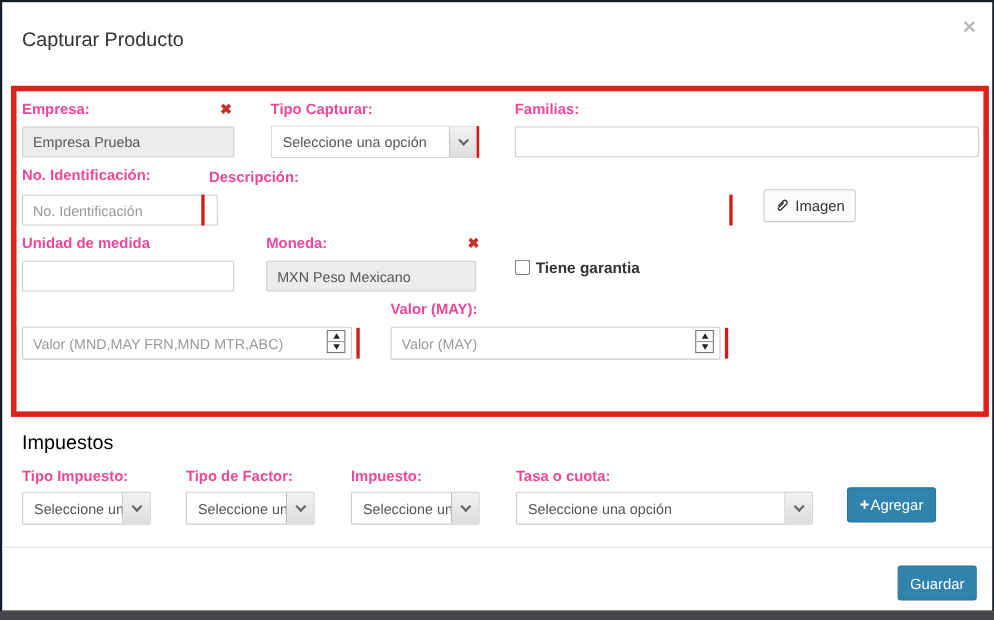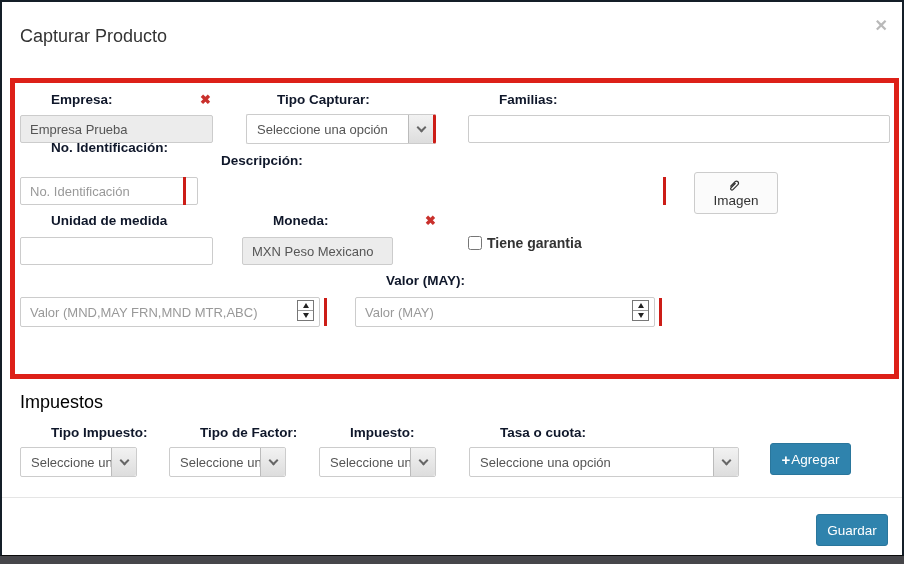--- a/index.html
+++ b/index.html
@@ -28,23 +28,22 @@
     color: #b9b9b9; font-size: 16px; font-weight: bold;
     cursor: pointer; line-height: 1;
   }
   .redbox {
     position: absolute; left: 8px; top: 76px;
     width: 889px; height: 301px;
     border: 5px solid #dd2018;
   }
   .lbl {
     position: absolute;
-    font-size: 13.5px; font-weight: bold; color: #0f172a;
+    font-size: 13.5px; font-weight: bold; color: #ec4899;
     white-space: nowrap;
-    margin-left: 31px;
   }
   .xreq {
     position: absolute;
     color: #c9302c; font-size: 13px; font-weight: bold;
   }
   .inp {
     position: absolute; height: 28px;
     border: 1px solid #ccc; border-radius: 2px;
     background: #fff; color: #555;
     font-size: 13px; padding: 0 9px;
@@ -141,42 +140,42 @@
   <div class="sel red-right" style="left:244px; top:112px; width:190px;">
     <span>Seleccione una opción</span>
     <span class="arrow">
         <span class="chev"></span>
       </span>
   </div>
 
   <div class="lbl" style="left:466px; top:90px;">Familias:</div>
   <input class="inp" style="left: 466px; top: 113px; width: 422px;" type="text" value="">
 
-  <div class="lbl" style="left:18px; top:138px;">No. Identificación:</div>
+  <div class="lbl" style="left:18px; top:150px;">No. Identificación:</div>
   <input class="inp" style="left: 18px; top: 175px; width: 178px;" type="text" placeholder="No. Identificación">
   <div class="reqbar" style="left:181px; top:175px;"></div>
 
   <div class="lbl" style="left:188px; top:151px;">Descripción:</div>
   <div class="reqbar" style="left:661px; top:175px;"></div>
 
-  <button class="btn-light" style="left:692px; top:170px; width:84px; height:42px;flex-direction:column;">
+  <button class="btn-light" style="left:692px; top:170px; width:84px; height:30px;">
     <span class="clip-icon">
       <svg width="14" height="14" viewBox="0 0 16 16" fill="none">
         <path d="M4.2 8.2 L9.2 3.2 a2.3 2.3 0 0 1 3.3 3.3 L6.8 12.2 a1.5 1.5 0 0 1 -2.2 -2.2 L9.4 5.2" stroke="#333" stroke-width="1.4" stroke-linecap="round"></path>
       </svg>
     </span>
     <span>Imagen</span>
   </button>
 
   <div class="lbl" style="left:18px; top:211px;">Unidad de medida</div>
   <input class="inp" style="left: 18px; top: 235px; width: 193px;" type="text" value="">
 
   <div class="lbl" style="left:240px; top:211px;">Moneda:</div>
   <div class="xreq" style="left:423px; top:211px;">✖</div>
-  <input class="inp disabled" style="left: 240px; top: 235px; width: 151px;" type="text" disabled="" value="MXN Peso Mexicano">
+  <input class="inp disabled" style="left: 240px; top: 235px; width: 191px;" type="text" disabled="" value="MXN Peso Mexicano">
 
   <input class="chk" type="checkbox" style="">
   <label class="chk-lbl">Tiene garantia</label>
 
   <input class="inp" style="left: 18px; top: 295px; width: 300px; height: 30px; padding-right: 26px;" type="text" placeholder="Valor (MND,MAY FRN,MND MTR,ABC)">
   <div class="spin" style="left:295px; top:298px;">
     <span class="cell">
         <span class="tri-up"></span>
       </span>
     <span class="cell">

